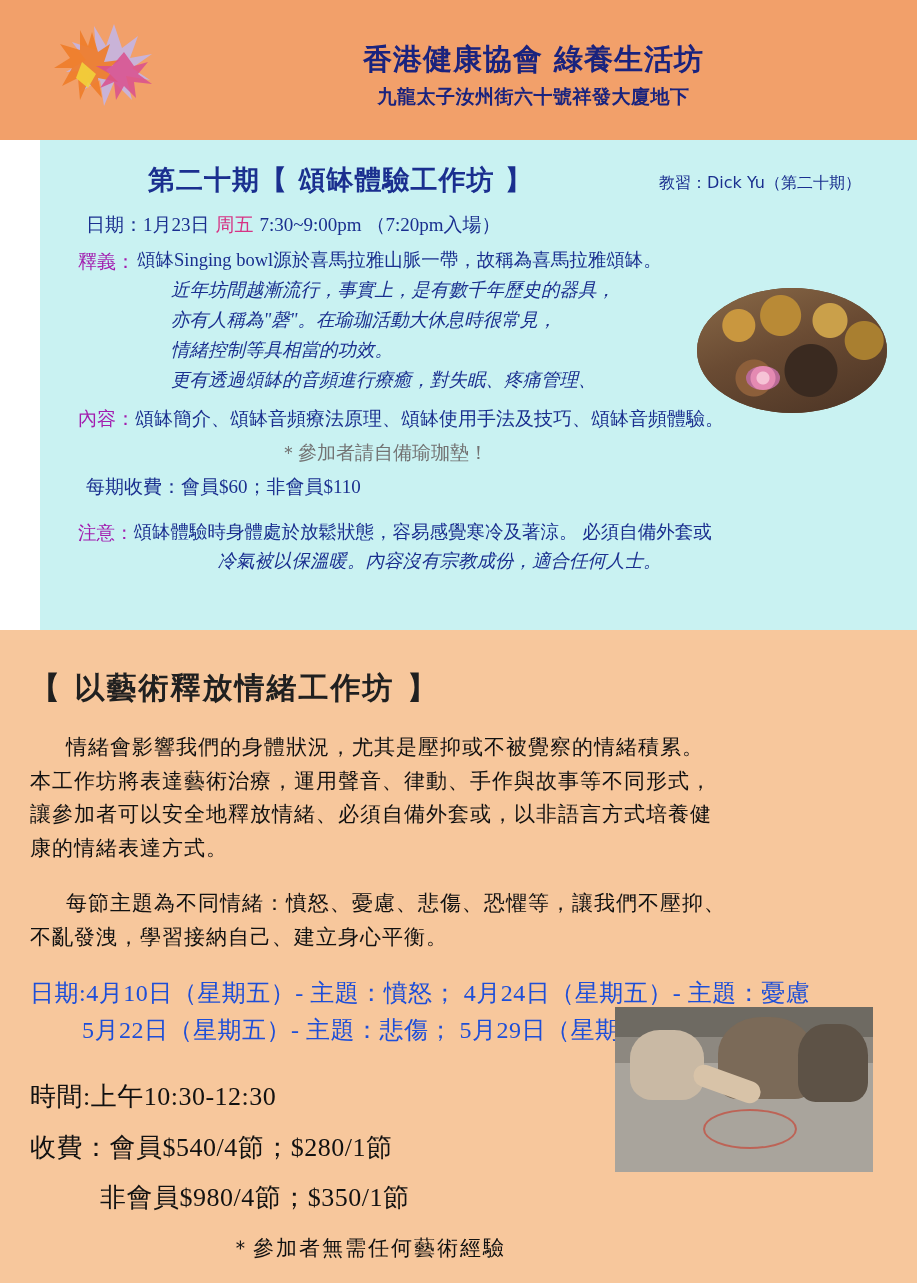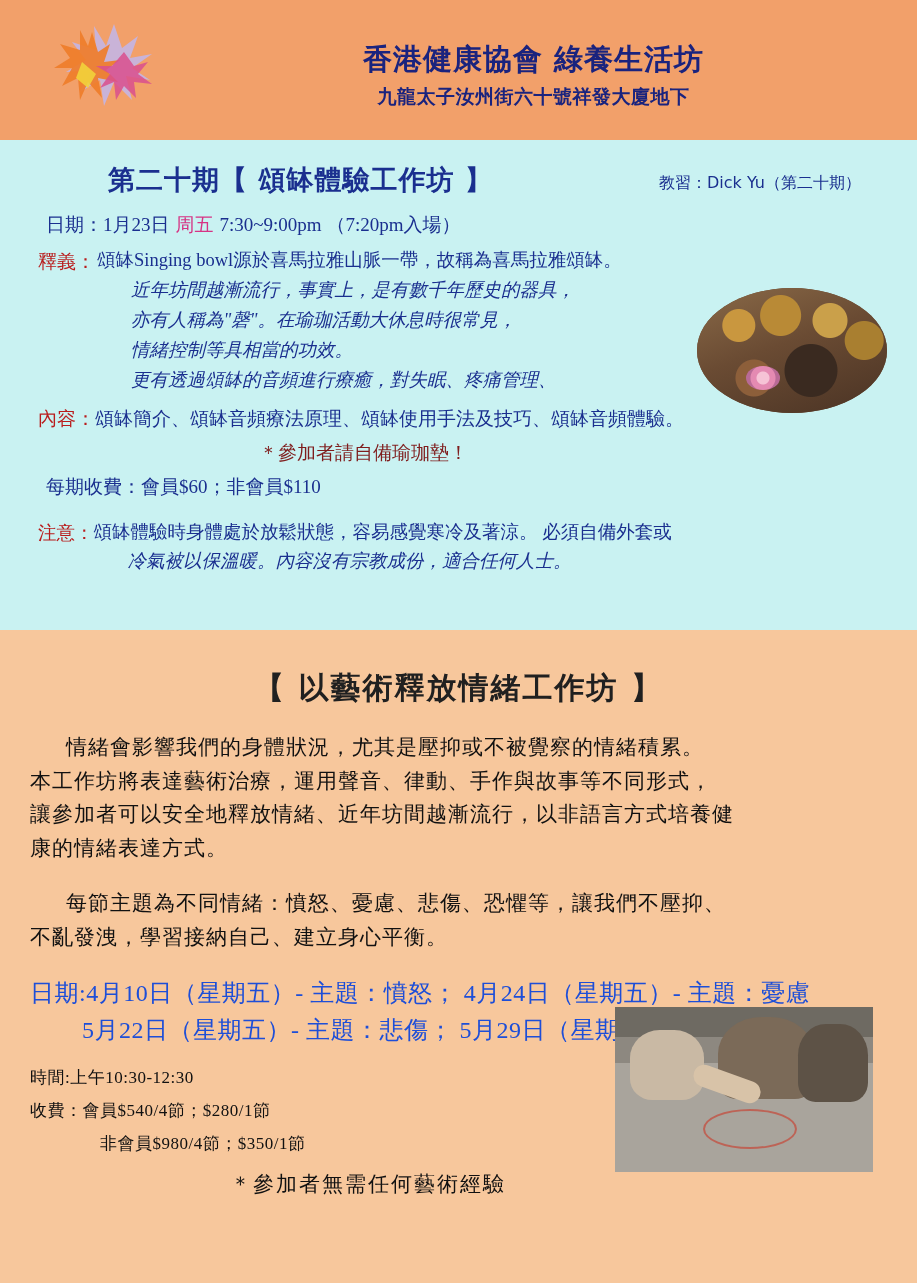--- a/index.html
+++ b/index.html
@@ -58,20 +58,21 @@
     letter-spacing: 0.5px;
   }
 
   
   .sec1 {
     position: relative;
     background: #c9f2f2;
     height: 490px;
     box-sizing: border-box;
     padding: 22px 28px 0 28px;
+    margin-left: 40px;
   }
   .s1-titlerow {
     position: relative;
     height: 42px;
   }
   .s1-title {
     position: absolute;
     left: 80px;
     top: 0;
     font-family: "DejaVu Sans", "Liberation Sans", sans-serif;
@@ -82,21 +83,21 @@
   }
   .s1-teacher {
     position: absolute;
     right: 28px;
     top: 11px;
     font-family: "DejaVu Sans", "Liberation Sans", sans-serif;
     font-size: 16px;
     color: #1a2f8f;
   }
   .lbl {
-    color: #b91c1c;
+    color: #a21caf;
     white-space: nowrap;
     font-family: "DejaVu Sans", "Liberation Sans", sans-serif;
   }
   .lbl-blue {
     color: #1a2f8f;
     white-space: nowrap;
     font-family: "DejaVu Sans", "Liberation Sans", sans-serif;
   }
   .date-row {
     margin-left: 18px;
@@ -155,57 +156,57 @@
   }
   .content-row {
     margin-left: 10px;
     margin-top: 10px;
     font-size: 19px;
     color: #1a2f8f;
   }
   .note-star {
     margin-top: 8px;
     text-align: center;
-    color: #7f1d1d;
+    color: #737373;
     font-size: 19px;
     padding-right: 190px;
     font-family: "DejaVu Sans", "Liberation Sans", sans-serif;
   }
   .fee-row {
     margin-left: 18px;
     margin-top: 8px;
     font-size: 19px;
     color: #1a2f8f;
   }
   .caution-block {
     margin-left: 10px;
     margin-top: 18px;
     display: flex;
     font-size: 18.5px;
     color: #1a2f8f;
     line-height: 1.6;
   }
   .caution-body div {
     white-space: nowrap;
+    text-align: center;
   }
   .indent1 {
     padding-left: 34px;
     font-style: italic;
   }
 
   
   .sec2 {
     position: relative;
     background: #f7c79c;
     height: 653px;
     box-sizing: border-box;
     padding: 26px 30px 0 30px;
   }
   .s2-title {
-    text-align: center;
     font-family: "DejaVu Sans", "Liberation Sans", sans-serif;
     font-size: 30px;
     font-weight: bold;
     color: #202020;
     letter-spacing: 2px;
     margin-top: 12px;
   }
   .s2-para {
     margin-top: 22px;
     font-size: 21px;
@@ -226,22 +227,22 @@
     line-height: 1.55;
     letter-spacing: 0.5px;
   }
   .s2-dates div {
     white-space: nowrap;
   }
   .s2-dates .ind2 {
     padding-left: 52px;
   }
   .s2-info {
-    margin-top: 12px;
-    font-size: 17px;
+    margin-top: 23px;
+    font-size: 26px;
     color: #111;
     line-height: 1.95;
     letter-spacing: 0.5px;
   }
   .s2-info div {
     white-space: nowrap;
   }
   .s2-info .ind3 {
     padding-left: 70px;
   }
@@ -390,21 +391,21 @@
     </div>
   </div>
 
   <div class="sec2">
 
     <div class="s2-title">【 以藝術釋放情緒工作坊 】</div>
 
     <div class="s2-para">
       <div class="ind">情緒會影響我們的身體狀況，尤其是壓抑或不被覺察的情緒積累。</div>
       <div>本工作坊將表達藝術治療，運用聲音、律動、手作與故事等不同形式，</div>
-      <div>讓參加者可以安全地釋放情緒、近年坊間越漸流行，以非語言方式培養健</div>
+      <div>讓參加者可以安全地釋放情緒、必須自備外套或，以非語言方式培養健</div>
       <div>康的情緒表達方式。</div>
     </div>
 
     <div class="s2-para">
       <div class="ind">每節主題為不同情緒：憤怒、憂慮、悲傷、恐懼等，讓我們不壓抑、</div>
       <div>不亂發洩，學習接納自己、建立身心平衡。</div>
     </div>
 
     <div class="s2-dates">
       <div><span>日期:</span><span>4月10日（星期五）- 主題：憤怒； 4月24日（星期五）- 主題：憂慮</span></div>

